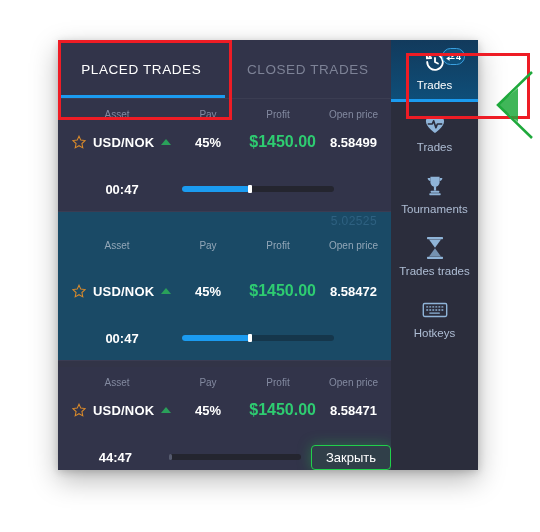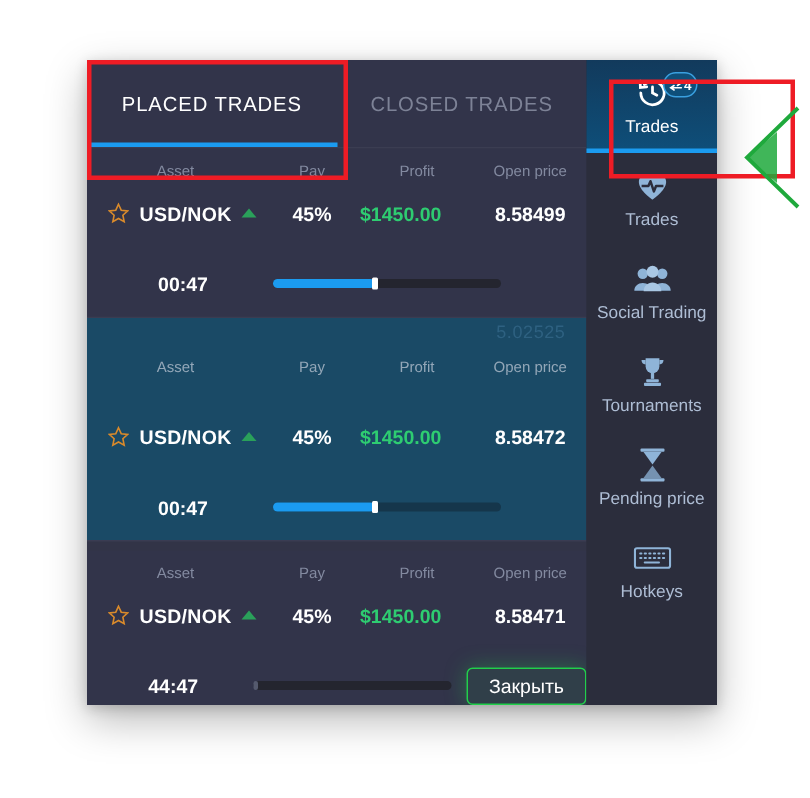--- a/index.html
+++ b/index.html
@@ -123,21 +123,21 @@
   }
   .star { width: 14px; height: 14px; flex: none; }
   .pair { font-size: 13px; font-weight: bold; letter-spacing: 0.2px; }
   .uptri {
     width: 0; height: 0;
     border-left: 5px solid transparent;
     border-right: 5px solid transparent;
     border-bottom: 6px solid #2aa05a;
   }
   .pay    { width: 64px; text-align: center; font-weight: bold; font-size: 13px; }
-  .profit { width: 76px; text-align: left; font-weight: bold; font-size: 13px; color: #2ecc71; }
+  .profit { width: 76px; text-align: right; font-weight: bold; font-size: 16px; color: #2ecc71; }
   .openp  { width: 75px; text-align: center; font-weight: bold; font-size: 13px; }
 
   .rowsub {
     display: flex;
     align-items: center;
     height: 28px;
     margin-top: 20px;
   }
   .timer {
     width: 118px;
@@ -408,33 +408,20 @@
     <div class="sb-item">
       <div class="sb-ico">
         <svg width="22" height="20" viewBox="0 0 24 22" fill="#8fb4d8">
           <path d="M12 21S2 14.4 2 8.1C2 4.7 4.6 2.4 7.5 2.4c1.9 0 3.5 1 4.5 2.5 1-1.5 2.6-2.5 4.5-2.5C19.4 2.4 22 4.7 22 8.1 22 14.4 12 21 12 21z"></path>
           <polyline points="4,11 9,11 10.5,7.5 13,15 14.6,11 20,11" fill="none" stroke="#2b2d3c" stroke-width="1.8" stroke-linejoin="round"></polyline>
         </svg>
       </div>
       <span>Trades</span>
     </div>
 
-    <div class="sb-item">
-      <div class="sb-ico">
-        <svg width="26" height="20" viewBox="0 0 30 22" fill="#8fb4d8">
-          <circle cx="7.5" cy="7" r="4"></circle>
-            <path d="M1 20c0-3.6 2.9-6 6.5-6s6.5 2.4 6.5 6z"></path>
-          <circle cx="22.5" cy="7" r="4"></circle>
-            <path d="M16 20c0-3.6 2.9-6 6.5-6s6.5 2.4 6.5 6z"></path>
-          <circle cx="15" cy="5.5" r="4.6" fill="#a9c7e4"></circle>
-            <path d="M8.2 20.5c0-4 3-6.8 6.8-6.8s6.8 2.8 6.8 6.8z" fill="#a9c7e4"></path>
-        </svg>
-      </div>
-      <span>Social Trading</span>
-    </div>
 
     <div class="sb-item">
       <div class="sb-ico">
         <svg width="22" height="22" viewBox="0 0 24 24" fill="#8fb4d8">
           <path d="M7 2h10v6a5 5 0 0 1-10 0z"></path>
           <path d="M4 3.2h3v3.3A3.4 3.4 0 0 1 4 3.2zM20 3.2h-3v3.3a3.4 3.4 0 0 0 3-3.3z"></path>
           <rect x="10.8" y="12.4" width="2.4" height="4.6"></rect>
           <rect x="7.4" y="17.2" width="9.2" height="2.2" rx="0.6"></rect>
           <rect x="5.8" y="19.8" width="12.4" height="2.3" rx="0.7"></rect>
         </svg>
@@ -444,21 +431,21 @@
 
     <div class="sb-item">
       <div class="sb-ico">
         <svg width="20" height="24" viewBox="0 0 20 24" fill="#8fb4d8">
           <rect x="2" y="1" width="16" height="2.2" rx="0.7"></rect>
           <rect x="2" y="20.8" width="16" height="2.2" rx="0.7"></rect>
           <path d="M4 3.4h12L10 11.7z"></path>
           <path d="M10 12.3 16 20.6H4z" opacity="0.75"></path>
         </svg>
       </div>
-      <span>Pending price</span>
+      <span>Trades trades</span>
     </div>
 
     <div class="sb-item">
       <div class="sb-ico">
         <svg width="26" height="18" viewBox="0 0 30 20" fill="none" stroke="#8fb4d8" stroke-width="1.6">
           <rect x="1.5" y="2.5" width="27" height="15" rx="1.6"></rect>
           <g stroke-width="1.5" stroke-linecap="round">
             <path d="M5.5 6.5h1M9 6.5h1M12.5 6.5h1M16 6.5h1M19.5 6.5h1M23 6.5h1"></path>
             <path d="M5.5 10h1M9 10h1M12.5 10h1M16 10h1M19.5 10h1M23 10h1"></path>
             <path d="M9 13.5h11"></path>

